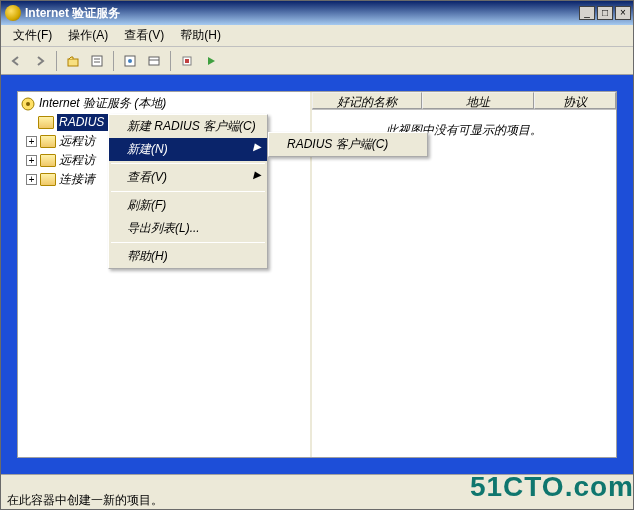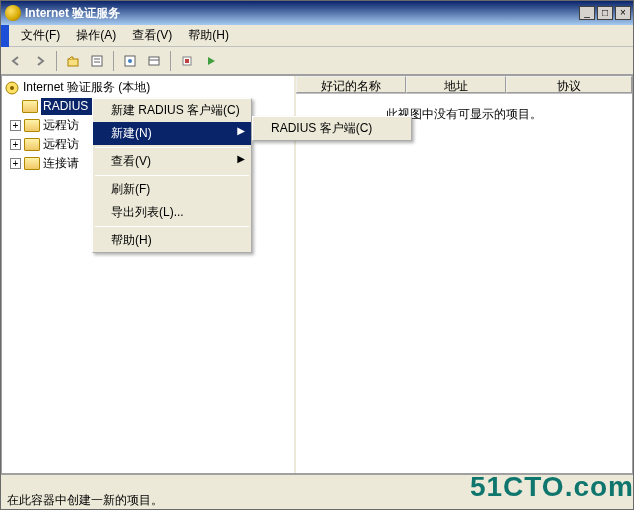--- a/index.html
+++ b/index.html
@@ -5,28 +5,28 @@
 * { box-sizing: border-box; margin: 0; padding: 0; font-family: "SimSun", "宋体", sans-serif; font-size: 12px; }
 body { background: #fff; width: 642px; height: 515px; position: relative; overflow: hidden; }
 
 .window { width: 634px; height: 510px; border: 1px solid #6a6a6a; background: #1d4ed8; display: flex; flex-direction: column; }
 .titlebar { height: 24px; background: linear-gradient(#0a246a, #a6caf0); color: #fff; display: flex; align-items: center; padding: 0 2px 0 4px; }
 .titlebar .ticon { width: 16px; height: 16px; margin-right: 4px; background: radial-gradient(circle at 6px 6px,#ffe066 0,#d4a800 60%,#806000 100%); border-radius: 50%; }
 .titlebar .title { flex: 1; font-weight: bold; }
 .titlebar .btns { display: flex; gap: 2px; }
 .titlebar .wbtn { width: 16px; height: 14px; background: #d6d3ce; border: 1px solid #404040; color: #000; text-align: center; line-height: 12px; font-size: 10px; font-family: Arial; }
 
-.menubar { height: 22px; background: #ece9d8; display: flex; align-items: center; padding: 0 4px; border-bottom: 1px solid #c0c0c0; margin-left: 8px; }
+.menubar { height: 22px; background: #ece9d8; display: flex; align-items: center; padding: 0 4px; border-bottom: 1px solid #c0c0c0; }
 .menubar span { padding: 2px 8px; }
 
 .toolbar { height: 28px; background: #ece9d8; display: flex; align-items: center; padding: 0 4px; gap: 2px; border-bottom: 1px solid #a0a0a0; }
 .tbtn { width: 22px; height: 22px; border: 1px solid #ece9d8; display: flex; align-items: center; justify-content: center; }
 .tsep { width: 1px; height: 20px; background: #a0a0a0; margin: 0 3px; }
 
-.content { flex: 1; display: flex; border: 1px solid #a0a0a0; background: #fff; margin: 0; }
+.content { flex: 1; display: flex; border: 1px solid #a0a0a0; background: #fff; margin: 16px; font-style: italic; }
 .tree { width: 294px; border-right: 2px solid #ece9d8; background: #fff; padding: 2px; position: relative; }
 .listpanel { flex: 1; display: flex; flex-direction: column; background: #fff; }
 .listhdr { height: 18px; display: flex; border-bottom: 1px solid #c0c0c0; text-align: center; }
 .listhdr div { border: 1px outset #f0f0f0; background: #ece9d8; padding: 1px 6px; font-size: 12px; }
 .listbody { flex: 1; text-align: center; padding-top: 12px; color: #000; }
 
 .statusbar { height: 24px; border-top: 1px solid #a0a0a0; background: #ece9d8; padding: 17px 6px; }
 
 .node { display: flex; align-items: center; padding: 1px 0; }
 .node .ex { width: 11px; height: 11px; border: 1px solid #808080; text-align: center; line-height: 9px; font-size: 10px; margin-right: 3px; font-family: Arial; }
@@ -165,21 +165,21 @@
       </div>
 
       <div class="ctxmenu" style="left:250px; top:40px; width:160px">
         <div class="mi">RADIUS 客户端(C)</div>
       </div>
     </div>
 
     <div class="listpanel">
       <div class="listhdr">
         <div style="width:110px">好记的名称</div>
-        <div style="width:100px">地址</div>
+        <div style="width:112px">地址</div>
         <div style="flex:1">协议</div>
       </div>
       <div class="listbody">
         <span>此视图中没有可显示的项目。</span>
       </div>
     </div>
   </div>
 
   <div class="statusbar">
     <span>在此容器中创建一新的项目。</span>

